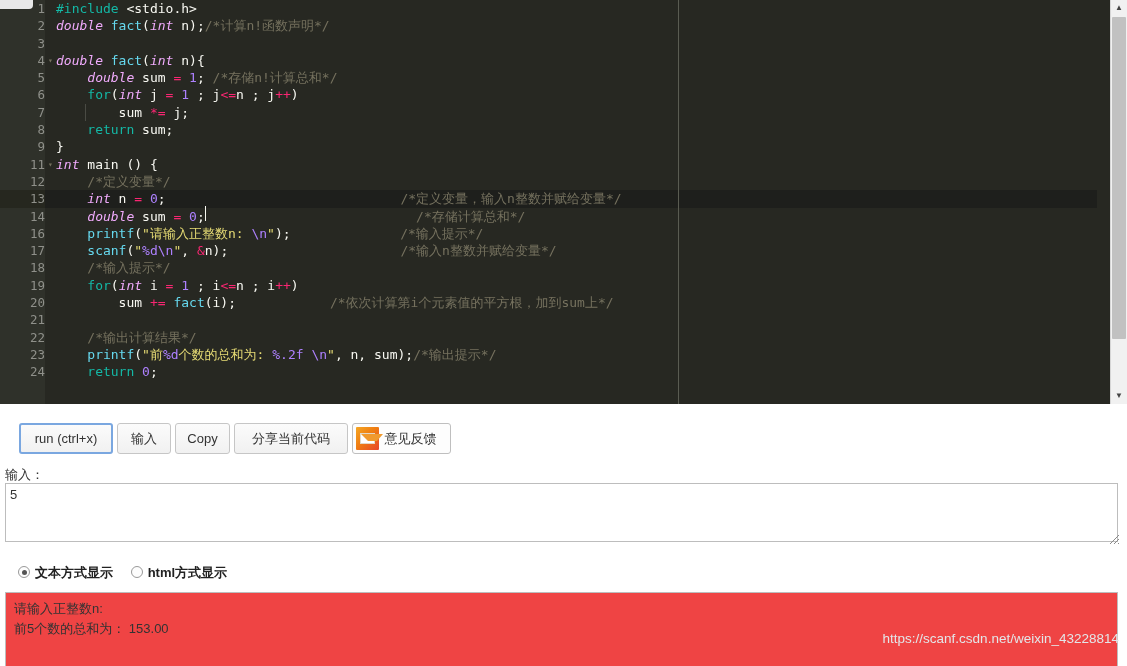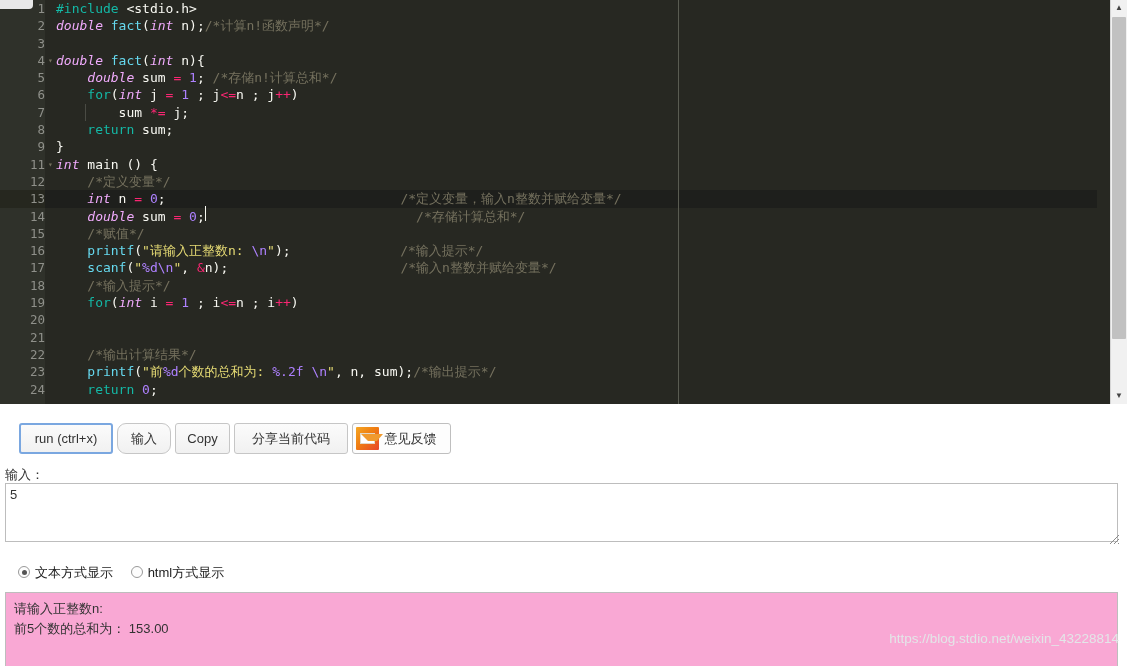--- a/index.html
+++ b/index.html
@@ -174,21 +174,21 @@
     text-align: center;
     cursor: pointer;
     user-select: none;
   }
   #btn-run {
     left: 7px;
     width: 94px;
     border: 2px solid #7aa7e0;
     line-height: 27px;
   }
-  #btn-input  { left: 105px; width: 54px; border-radius: 9px; }
+  #btn-input  { left: 105px; width: 54px; }
   #btn-copy   { left: 163px; width: 55px; }
   #btn-share  { left: 222px; width: 114px; }
   #btn-feedback {
     left: 340px;
     width: 99px;
     padding-left: 18px;
     text-align: center;
     line-height: 29px;
     border: 1px solid #bfbfbf;
     background: #fdfdfd;
@@ -249,21 +249,21 @@
     width: 11px; height: 11px;
     pointer-events: none;
   }
 
   
   #radio-row {
     position: absolute;
     left: 18px; top: 564px;
     font-size: 13px;
     color: #222;
-    font-weight: normal;
+    font-weight: bold;
   }
   .radio-item {
     display: inline-block;
     margin-right: 14px;
     cursor: pointer;
     vertical-align: middle;
   }
   .radio-dot {
     display: inline-block;
     width: 12px; height: 12px;
@@ -287,21 +287,21 @@
 
   
   #output-box {
     position: absolute;
     left: 5px; top: 592px;
     width: 1113px;
     height: 74px;
     box-sizing: border-box;
     border: 1px solid #bdbdbd;
     border-bottom: none;
-    background: #f9a8d4;
+    background: #ef4444;
     padding: 6px 8px;
     font-size: 13px;
     color: #333;
     line-height: 20px;
     overflow: hidden;
   }
   #watermark {
     position: absolute;
     right: 8px;
     bottom: 20px;
@@ -381,24 +381,20 @@
     <div class="code-line active">
       <span class="gutter">13</span>
       <span class="codetext"><span class="t-plain">    </span><span class="t-kw">int</span><span class="t-plain"> n </span><span class="t-op">=</span><span class="t-plain"> </span><span class="t-num">0</span><span class="t-plain">;                              </span><span class="t-cmt">/*定义变量，输入n整数并赋给变量*/</span></span>
     </div>
 
     <div class="code-line">
       <span class="gutter">14</span>
       <span class="codetext"><span class="t-plain">    </span><span class="t-kw">double</span><span class="t-plain"> sum </span><span class="t-op">=</span><span class="t-plain"> </span><span class="t-num">0</span><span class="t-plain">;                           </span><span class="t-cmt">/*存储计算总和*/</span></span>
     </div>
 
-    <div class="code-line">
-      <span class="gutter">15</span>
-      <span class="codetext"><span class="t-plain">    </span><span class="t-cmt">/*赋值*/</span></span>
-    </div>
 
     <div class="code-line">
       <span class="gutter">16</span>
       <span class="codetext"><span class="t-plain">    </span><span class="t-fn">printf</span><span class="t-plain">(</span><span class="t-str">"请输入正整数n: </span><span class="t-esc">\n</span><span class="t-str">"</span><span class="t-plain">);              </span><span class="t-cmt">/*输入提示*/</span></span>
     </div>
 
     <div class="code-line">
       <span class="gutter">17</span>
       <span class="codetext"><span class="t-plain">    </span><span class="t-fn">scanf</span><span class="t-plain">(</span><span class="t-str">"</span><span class="t-esc">%d</span><span class="t-esc">\n</span><span class="t-str">"</span><span class="t-plain">, </span><span class="t-op">&amp;</span><span class="t-plain">n);                      </span><span class="t-cmt">/*输入n整数并赋给变量*/</span></span>
     </div>
@@ -408,20 +404,21 @@
       <span class="codetext"><span class="t-plain">    </span><span class="t-cmt">/*输入提示*/</span></span>
     </div>
 
     <div class="code-line">
       <span class="gutter">19</span>
       <span class="codetext"><span class="t-plain">    </span><span class="t-ctl">for</span><span class="t-plain">(</span><span class="t-kw">int</span><span class="t-plain"> i </span><span class="t-op">=</span><span class="t-plain"> </span><span class="t-num">1</span><span class="t-plain"> ; i</span><span class="t-op">&lt;=</span><span class="t-plain">n ; i</span><span class="t-op">++</span><span class="t-plain">)</span></span>
     </div>
 
     <div class="code-line">
       <span class="gutter">20</span>
+      <span class="codetext"><span class="t-plain">        sum </span><span class="t-op">+=</span><span class="t-plain"> </span><span class="t-fn">fact</span><span class="t-plain">(i);            </span><span class="t-cmt">/*依次计算第i个元素值的平方根，加到sum上*/</span></span>
     </div>
 
     <div class="code-line">
       <span class="gutter">21</span>
       <span class="codetext"></span>
     </div>
 
     <div class="code-line">
       <span class="gutter">22</span>
       <span class="codetext"><span class="t-plain">    </span><span class="t-cmt">/*输出计算结果*/</span></span>
@@ -475,13 +472,13 @@
   <span class="radio-item">
     <span class="radio-dot"></span><span class="radio-label">html方式显示</span>
   </span>
 </div>
 
 <div id="output-box">
   <div>请输入正整数n:</div>
   <div>前5个数的总和为： 153.00</div>
 </div>
 
-<div id="watermark">https://blog.stdio.net/weixin_43228814</div>
+<div id="watermark">https://scanf.csdn.net/weixin_43228814</div>
 
 </body></html>

